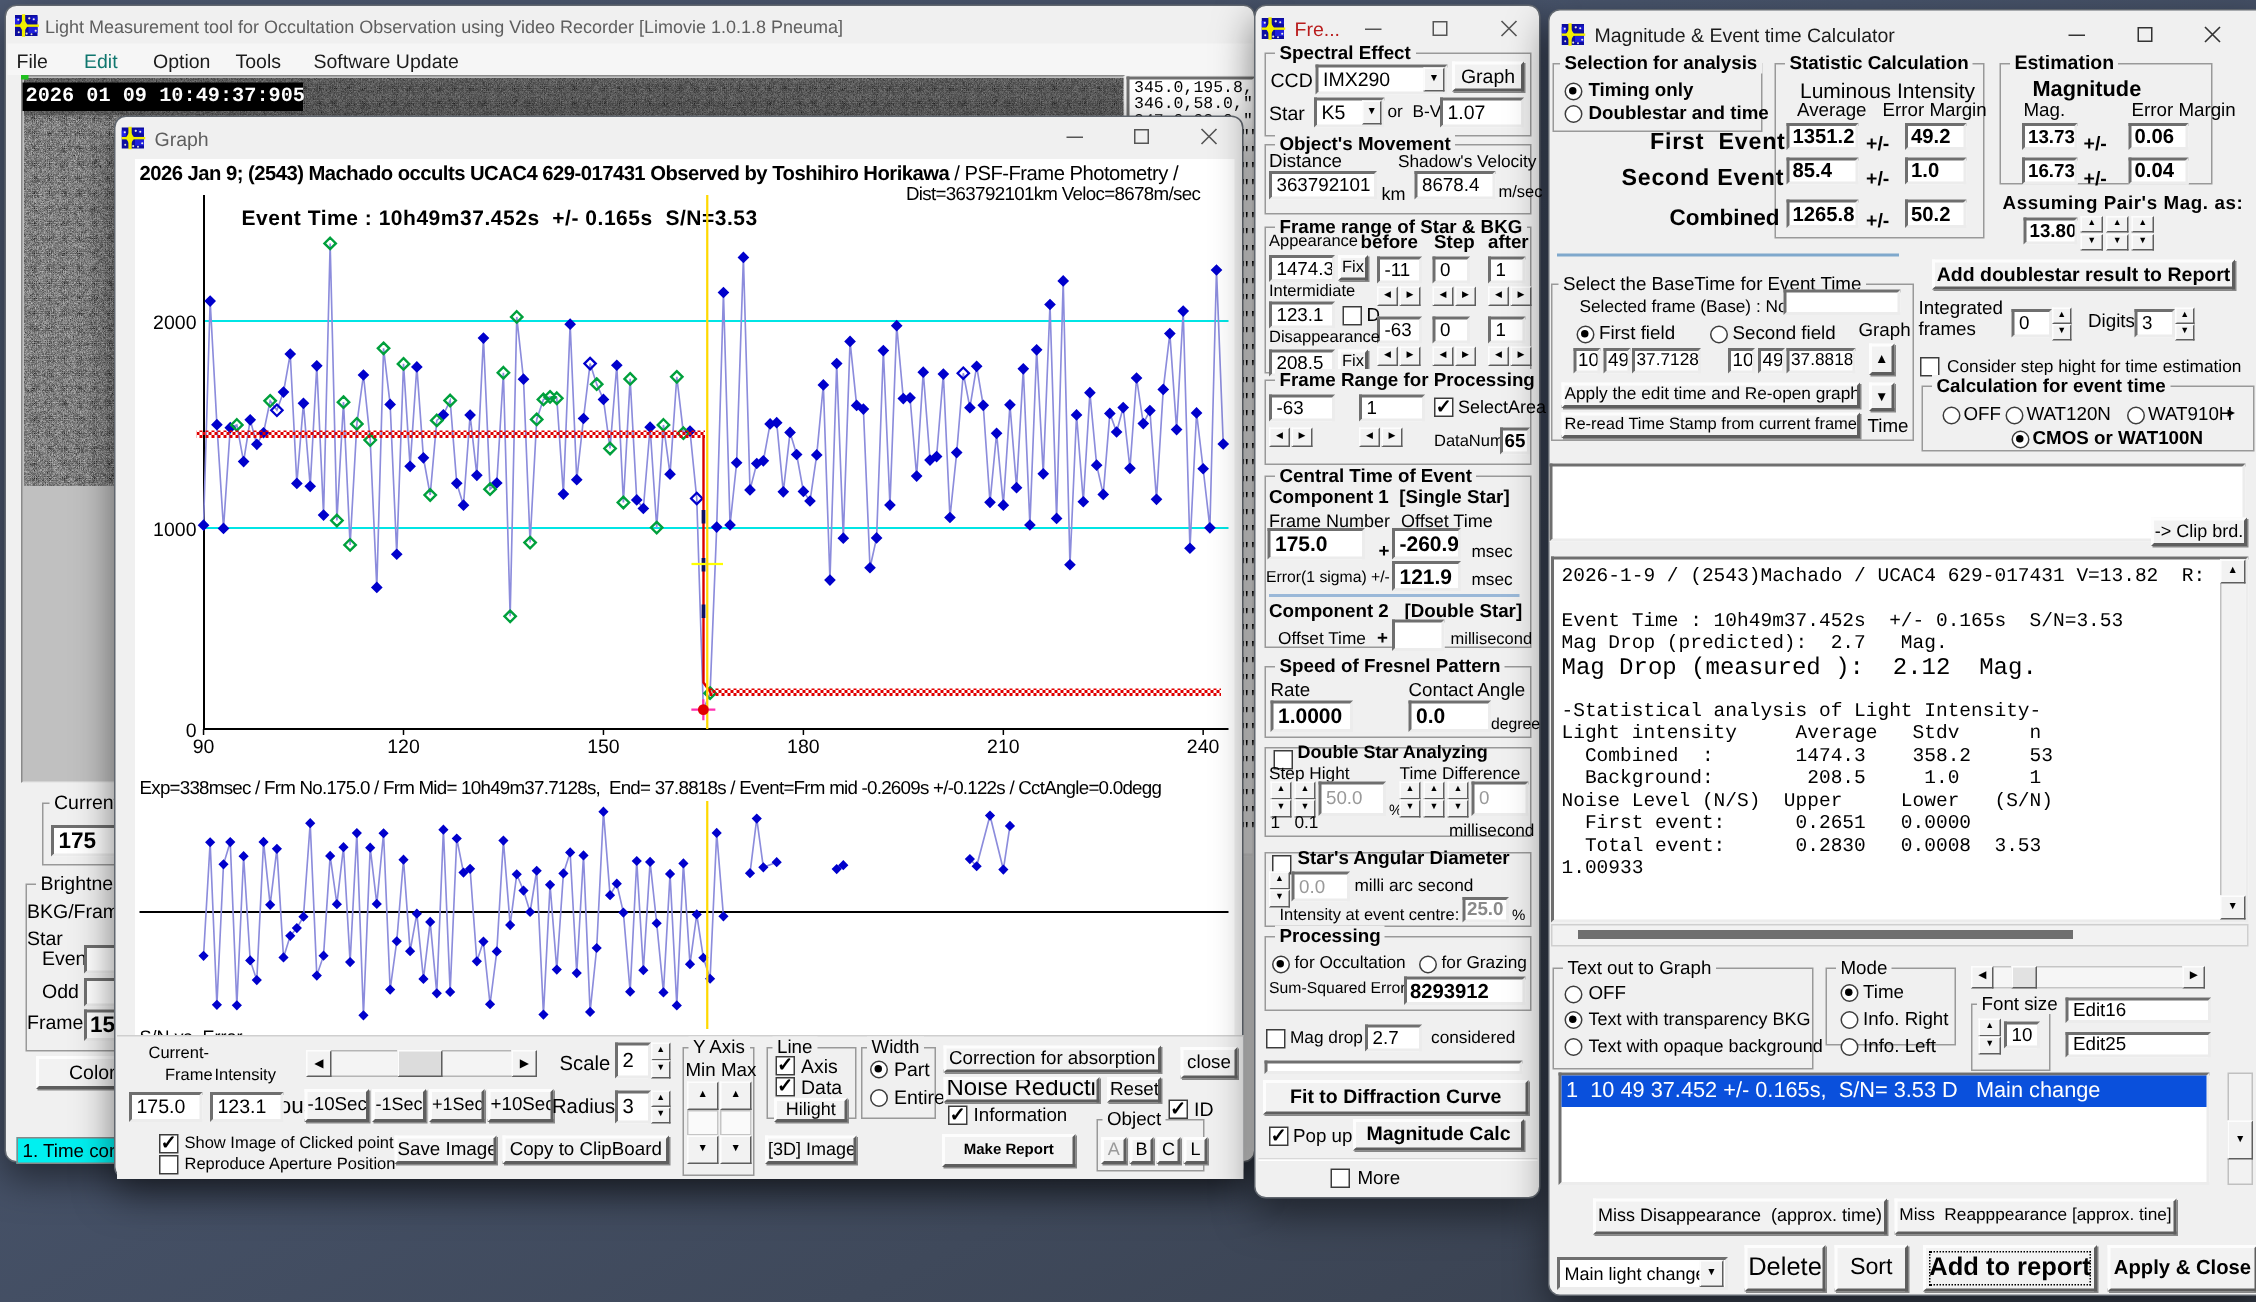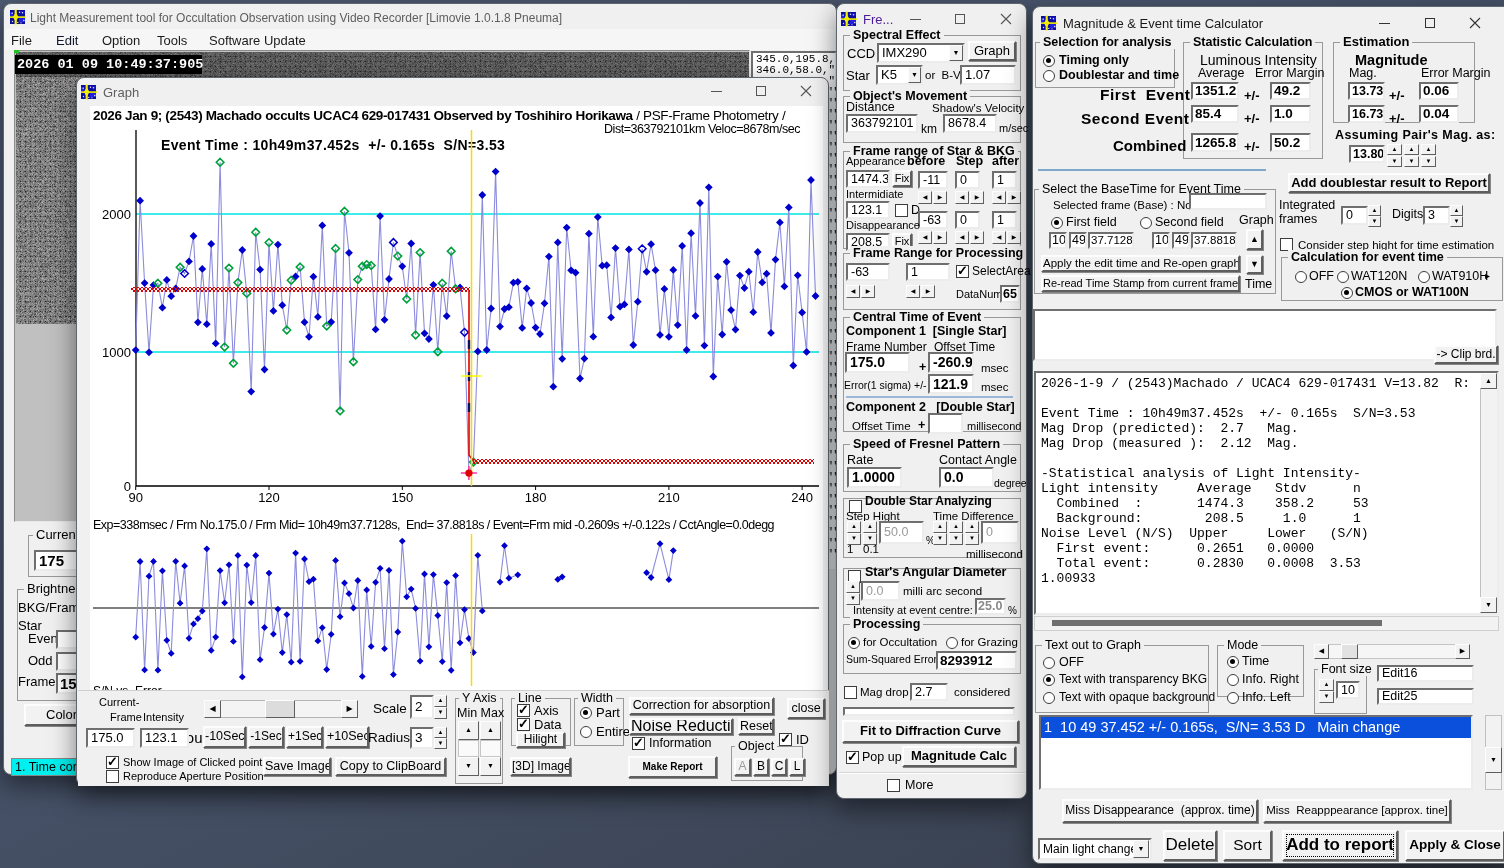--- a/index.html
+++ b/index.html
@@ -31,21 +31,21 @@
       <circle cx="12.5" cy="3.8" r=".7" fill="#efefe0"></circle>
       <circle cx="2.2" cy="4.2" r=".7" fill="#efefe0"></circle>
       <circle cx="13.8" cy="11.5" r=".7" fill="#efefe0"></circle>
       <circle cx="7.8" cy="13.4" r=".7" fill="#e8e8d8"></circle>
       <circle cx="11" cy="13.8" r=".65" fill="#e8e8d8"></circle>
       <circle cx="2.5" cy="12.5" r=".65" fill="#e8e8d8"></circle>
     </svg>
     <div class="L " style="left:26px;top:8px;font-size:12px;color:#5e5e5e;">Light Measurement tool for Occultation Observation using Video Recorder [Limovie 1.0.1.8 Pneuma]</div>
     <div style="position:absolute;left:1px;top:25px;width:830px;height:21px;background:#f6f6f6"></div>
     <div class="L " style="left:7px;top:30px;font-size:13px;color:#1b1b1b;">File</div>
-    <div class="L " style="left:52px;top:30px;font-size:13px;color:#0f172a;">Edit</div>
+    <div class="L " style="left:52px;top:30px;font-size:13px;color:#0f766e;">Edit</div>
     <div class="L " style="left:98px;top:30px;font-size:13px;color:#1b1b1b;">Option</div>
     <div class="L " style="left:153px;top:30px;font-size:13px;color:#1b1b1b;">Tools</div>
     <div class="L " style="left:205px;top:30px;font-size:13px;color:#1b1b1b;">Software Update</div>
     <div style="position:absolute;left:10px;top:46px;width:736px;height:472px;background:#c0c0c0;border:1px solid;border-color:#8a8a8a #e8e8e8 #e8e8e8 #8a8a8a"></div>
     <svg style="position:absolute;left:12px;top:48px" width="733" height="272">
 <filter id="nz" x="0" y="0" width="100%" height="100%">
 <feTurbulence type="turbulence" baseFrequency="0.8" numOctaves="2" seed="5"></feTurbulence>
 <feColorMatrix type="saturate" values="0"></feColorMatrix>
 <feComponentTransfer>
           <feFuncR type="linear" slope="0.75" intercept="0.02"></feFuncR>
@@ -283,21 +283,21 @@
       <rect x="0" y="7.3" width="16" height="1.6" fill="#f2ee00"></rect>
       <path d="M5.7 3.5 L8.6 8 L5.7 12.5 L2.8 8 Z" fill="#f2ee00"></path>
       <circle cx="9.5" cy="3.2" r=".75" fill="#efefe0"></circle>
       <circle cx="12.5" cy="3.8" r=".7" fill="#efefe0"></circle>
       <circle cx="2.2" cy="4.2" r=".7" fill="#efefe0"></circle>
       <circle cx="13.8" cy="11.5" r=".7" fill="#efefe0"></circle>
       <circle cx="7.8" cy="13.4" r=".7" fill="#e8e8d8"></circle>
       <circle cx="11" cy="13.8" r=".65" fill="#e8e8d8"></circle>
       <circle cx="2.5" cy="12.5" r=".65" fill="#e8e8d8"></circle>
     </svg>
-    <div class="L " style="left:26px;top:9px;font-size:13px;color:#4c1d95;">Fre...</div>
+    <div class="L " style="left:26px;top:9px;font-size:13px;color:#b91c1c;">Fre...</div>
     <div style="position:absolute;left:73px;top:15px;width:11px;height:1px;background:#555"></div>
     <div style="position:absolute;left:118px;top:10px;width:10px;height:10px;border:1px solid #555"></div>
     <svg style="position:absolute;left:163px;top:9px" width="12" height="12">
       <path d="M1 1 L11 11 M11 1 L1 11" stroke="#555" stroke-width="1.1"></path>
     </svg>
     <div class="g" style="left:6px;top:31px;width:178px;height:56px;">
       <i style="left:6px;font-size:12.5px;font-weight:bold;">Spectral Effect</i>
     </div>
     <div class="L " style="left:10px;top:43px;font-size:13px;">CCD</div>
     <div class="e" style="left:40px;top:39px;width:88px;height:20px;font-size:13px;padding-left:3px;background:#fff;line-height:16px;">IMX290</div>
@@ -556,21 +556,21 @@
     <div class="L " style="left:399px;top:263px;font-size:12.5px;">WAT910H</div>
     <div class="L " style="left:452px;top:264px;font-size:10px;">▸</div>
     <div class="ra s" style="left:308px;top:280px;"></div>
     <div class="L " style="left:322px;top:279px;font-size:12.5px;font-weight:bold;">CMOS or WAT100N</div>
     <div class="e" style="left:0px;top:302px;width:464px;height:52px;"></div>
     <div class="b" style="left:401px;top:338px;width:64px;height:19px;font-size:12px;line-height:14px;">-&gt; Clip brd.</div>
     <div class="e" style="left:1px;top:364px;width:465px;height:244px;"></div>
     <div class="L mono pre" style="left:8px;top:370px;font-size:13px;">2026-1-9 / (2543)Machado / UCAC4 629-017431 V=13.82  R:</div>
     <div class="L mono pre" style="left:8px;top:400px;font-size:13px;">Event Time : 10h49m37.452s  +/- 0.165s  S/N=3.53</div>
     <div class="L mono pre" style="left:8px;top:415px;font-size:13px;">Mag Drop (predicted):  2.7   Mag.</div>
-    <div class="L mono pre" style="left:8px;top:430px;font-size:13px;">Mag Drop (measured ):  2.12  Mag.</div>
+    <div class="L mono pre" style="left:8px;top:430px;font-size:16px;">Mag Drop (measured ):  2.12  Mag.</div>
     <div class="L mono pre" style="left:8px;top:460px;font-size:13px;">-Statistical analysis of Light Intensity-</div>
     <div class="L mono pre" style="left:8px;top:475px;font-size:13px;">Light intensity     Average   Stdv      n</div>
     <div class="L mono pre" style="left:8px;top:490px;font-size:13px;">  Combined  :       1474.3    358.2     53</div>
     <div class="L mono pre" style="left:8px;top:505px;font-size:13px;">  Background:        208.5     1.0      1</div>
     <div class="L mono pre" style="left:8px;top:520px;font-size:13px;">Noise Level (N/S)  Upper     Lower   (S/N)</div>
     <div class="L mono pre" style="left:8px;top:535px;font-size:13px;">  First event:      0.2651   0.0000</div>
     <div class="L mono pre" style="left:8px;top:550px;font-size:13px;">  Total event:      0.2830   0.0008  3.53</div>
     <div class="L mono pre" style="left:8px;top:565px;font-size:13px;">1.00933</div>
     <div style="position:absolute;left:447px;top:366px;width:17px;height:240px;background:#f2f2f2;border-left:1px solid #c0c0c0"></div>
     <div class="b sb" style="left:447px;top:366px;width:17px;height:16px;font-size:7px;line-height:13px;">▲</div>

